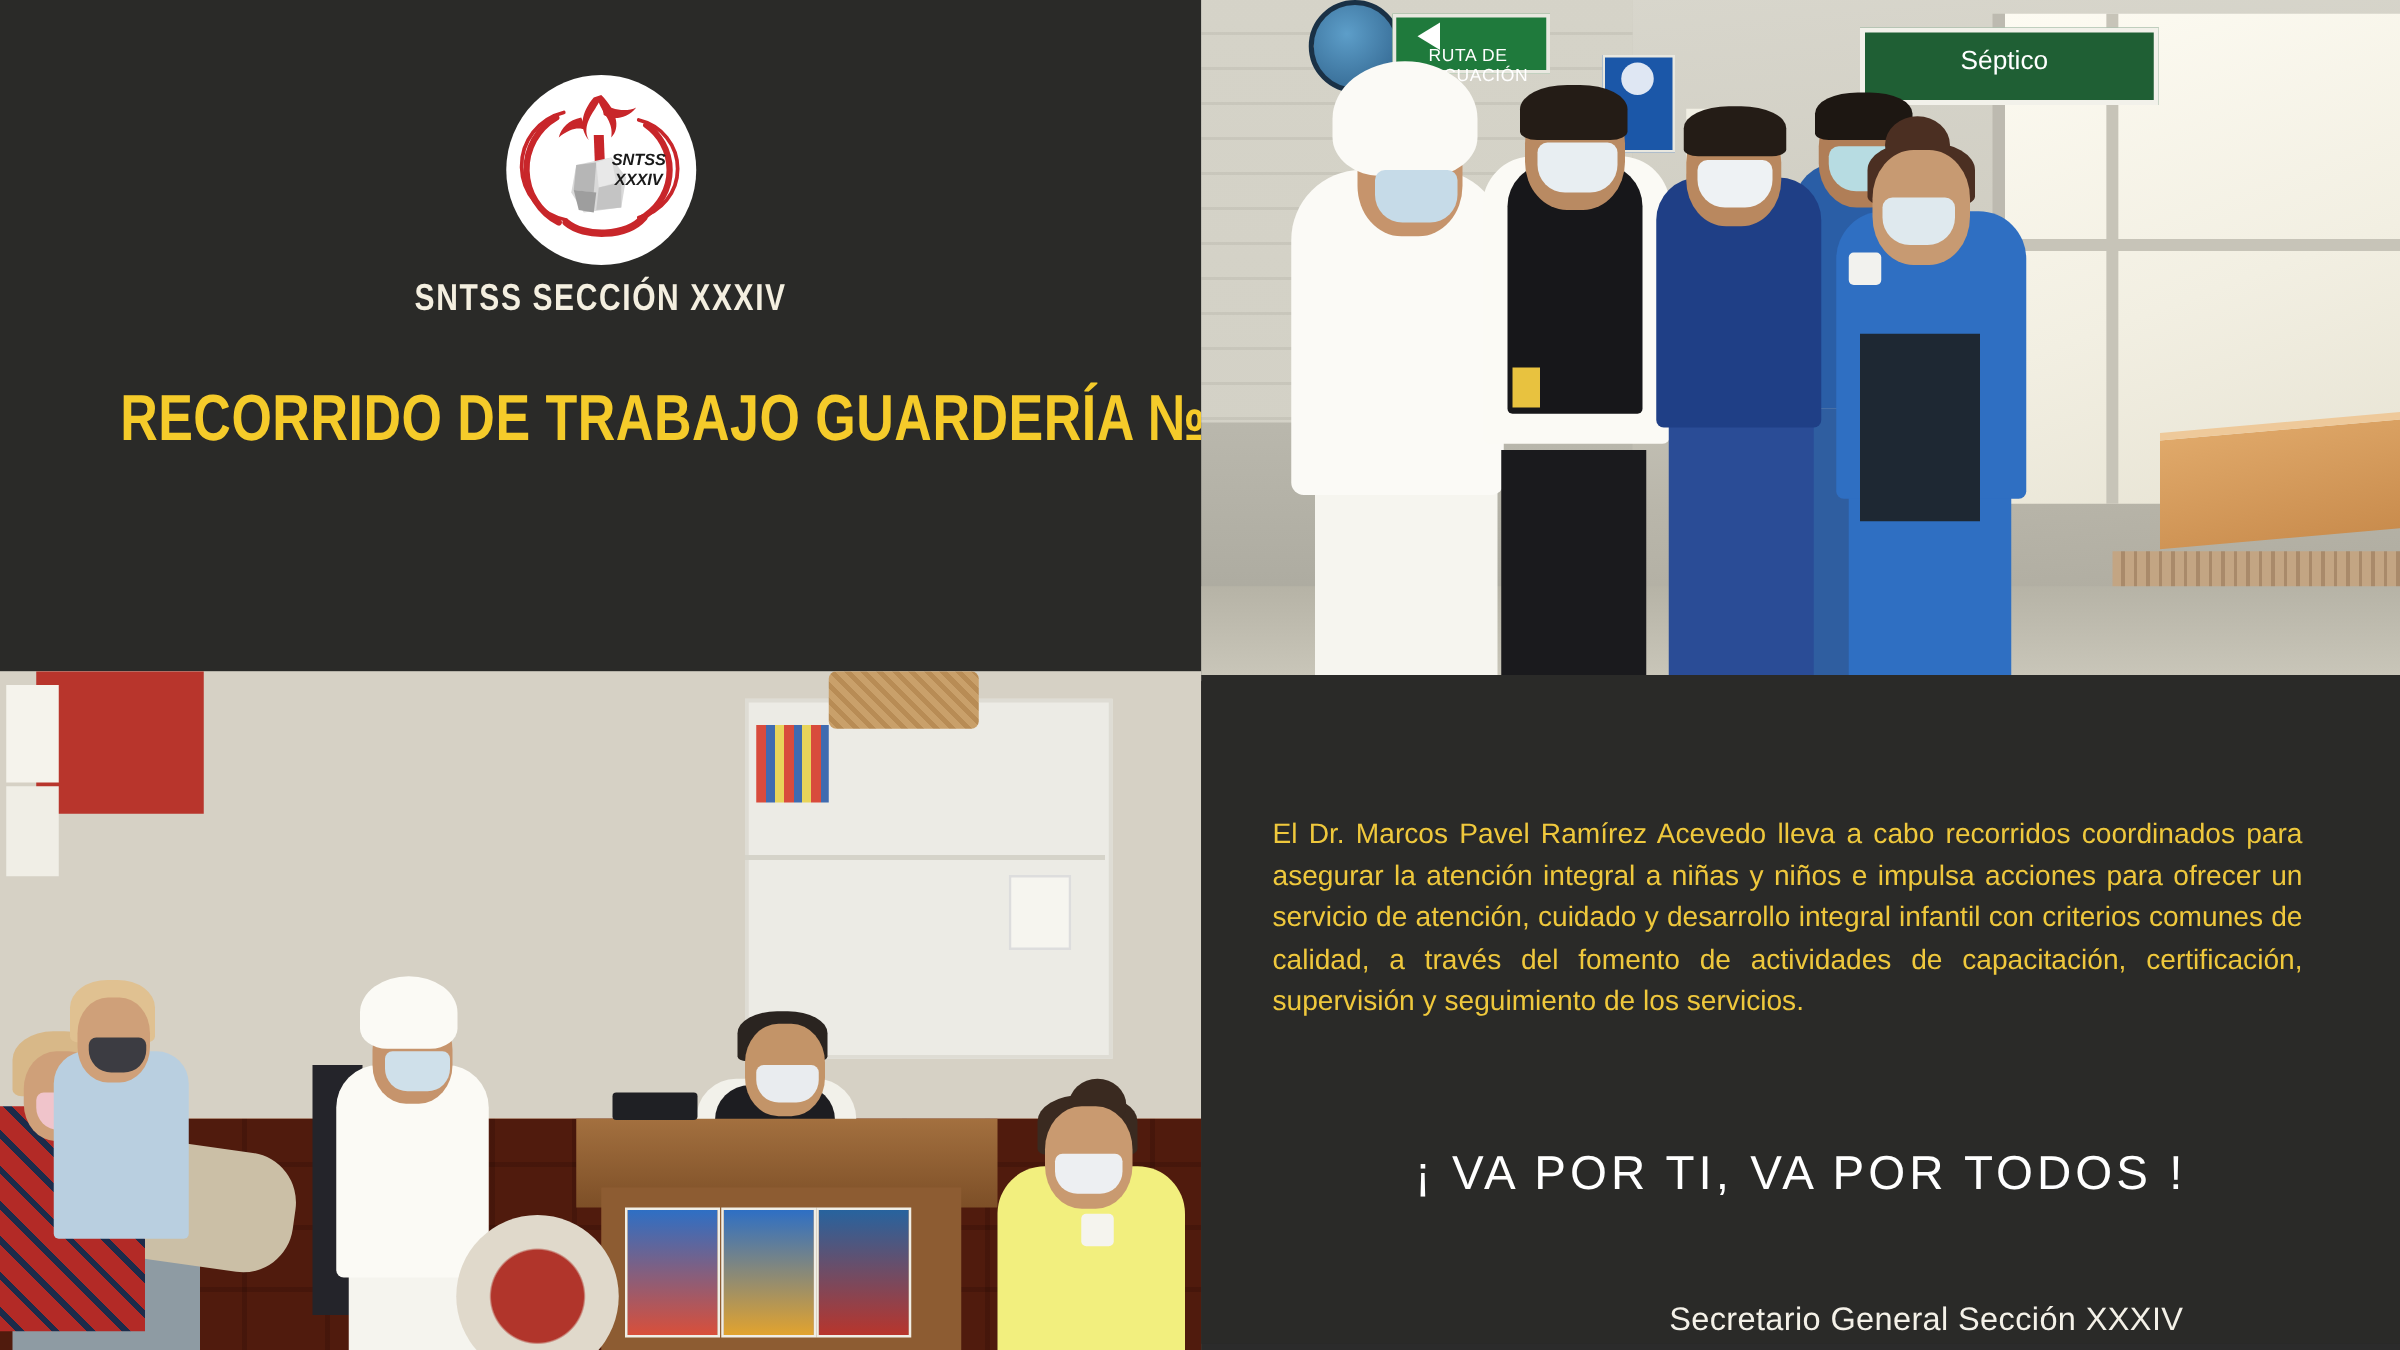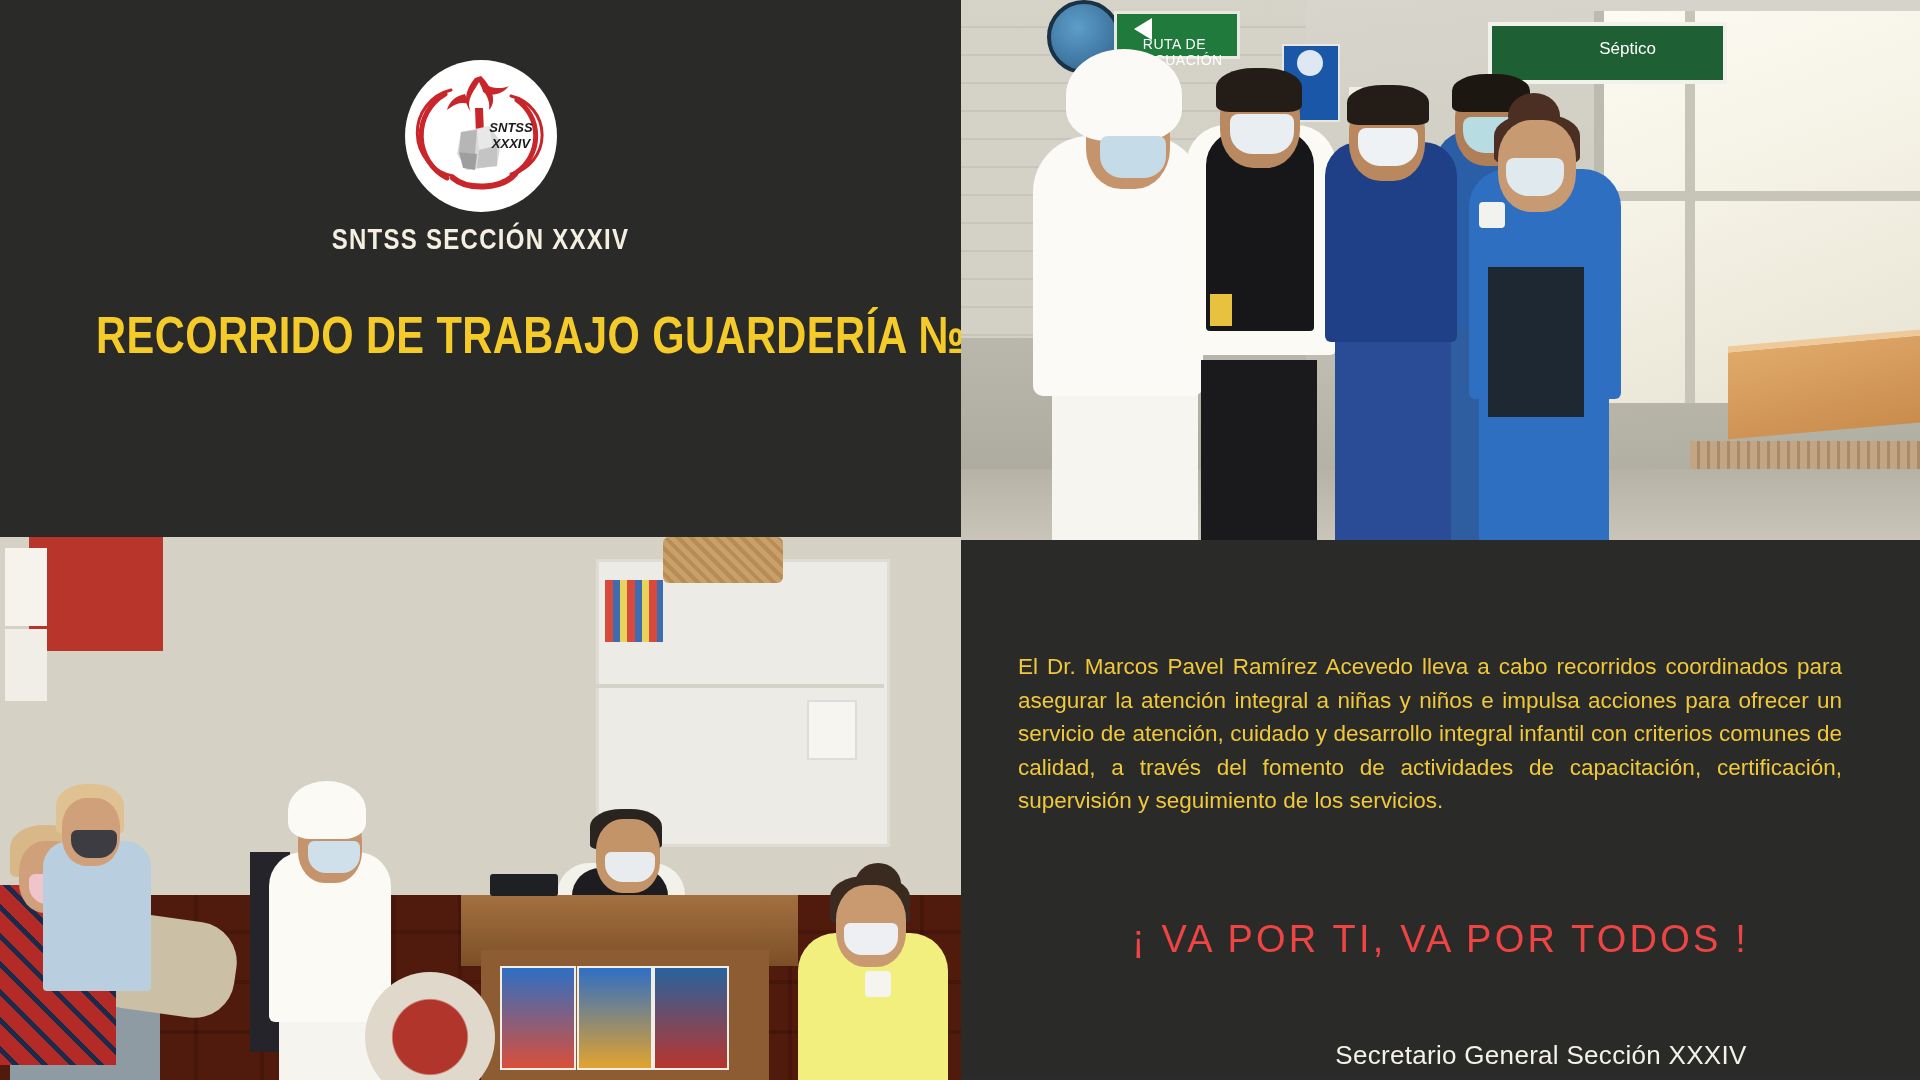--- a/index.html
+++ b/index.html
@@ -86,21 +86,21 @@
     text-align: justify;
     text-justify: inter-word;
     font-family: "Liberation Sans", sans-serif;
   }
   #slogan {
     position: absolute;
     left: 0;
     top: 378px;
     width: 959px;
     text-align: center;
-    color: #ef4444;
+    color: #ffffff;
     font-size: 38px;
     letter-spacing: 3.2px;
     font-weight: 400;
     font-family: "Liberation Sans", sans-serif;
   }
   #sig-name {
     position: absolute;
     left: 0;
     top: 458px;
     width: 959px;
@@ -144,21 +144,21 @@
                   linear-gradient(180deg,transparent 46%,#c7c4b8 46%,#c7c4b8 48.5%,transparent 48.5%); }
   #pt-radiator{ left: 76%; bottom: 6%; width: 24%; height: 13%;
                 background: repeating-linear-gradient(90deg,#c3a583 0 7px,#a98a6a 7px 10px); }
   #pt-counter { left: 80%; top: 62%; width: 20%; height: 16%;
                 background: linear-gradient(170deg,#e0a96a,#c98c4d);
                 border-top: 6px solid #eec99a; transform: skewY(-5deg); }
   #pt-sign    { left: 55%; top: 4%; width: 24%; height: 10%;
                 background: #1f5f34; border: 4px solid #f2f1ea; }
   #pt-sign-tx { left: 55%; top: 4%; width: 24%; height: 10%;
                 display:flex; align-items:center; justify-content:center;
-                color:#ffffff; font-size: 17px; font-family:"Liberation Sans",sans-serif;padding-left:24px; }
+                color:#ffffff; font-size: 21px; font-family:"Liberation Sans",sans-serif; }
   #pt-clock   { left: 9%; top: 0%; width: 66px; height: 66px; border-radius: 50%;
                 background: radial-gradient(circle at 40% 35%,#5d9ec9,#2d5f88);
                 border: 4px solid #1a3146; }
   #pt-exit    { left: 16%; top: 2%; width: 120px; height: 42px;
                 background:#1f7a3c; border:3px solid #e9e8e0; }
   #pt-exit-ar { left: 18%; top: 3.3%; width: 0; height: 0;
                 border-top: 11px solid transparent; border-bottom: 11px solid transparent;
                 border-right: 18px solid #ffffff; }
   #pt-exit-tx { left: 16%; top: 6.6%; width: 120px; text-align:center;
                 color:#ffffff; font-size:14px; letter-spacing:.5px; }

